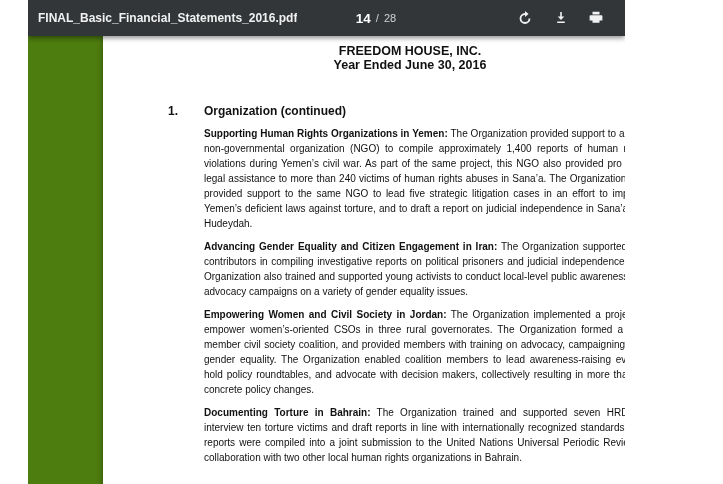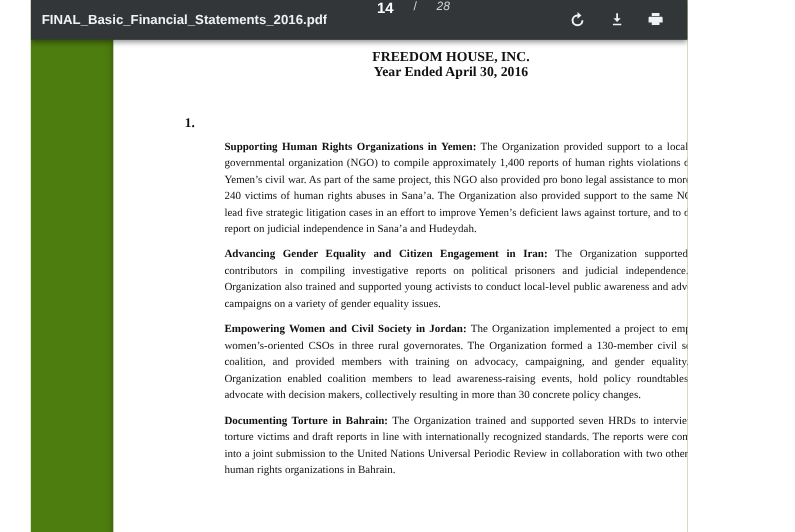--- a/index.html
+++ b/index.html
@@ -14,25 +14,25 @@
     display:flex;align-items:center;
   }
   .filename{
     color:#f1f1f1;font-size:12px;font-weight:bold;
     padding-left:10px;white-space:nowrap;overflow:hidden;
     text-overflow:ellipsis;max-width:300px;
   }
   .page-indicator{
     position:absolute;left:348px;top:0;height:36px;
     transform:translateX(-50%);
-    display:flex;gap:18px;color:#f1f1f1;
+    display:flex;align-items:center;gap:5px;color:#f1f1f1;
   }
   .page-current{font-size:13.5px;font-weight:bold;color:#ffffff;}
   .page-sep{font-size:11px;color:#d2d2d2;}
-  .page-total{font-size:11px;color:#d2d2d2;font-style:italic;}
+  .page-total{font-size:11px;color:#d2d2d2;}
   .toolbar-icons{
     position:absolute;right:0;top:0;height:36px;
     display:flex;align-items:center;
   }
   .tb-btn{
     width:34px;height:36px;background:transparent;border:none;
     display:flex;align-items:center;justify-content:center;cursor:pointer;padding:0;
   }
   .tb-btn svg{display:block;}
   .tb-btn:nth-child(1){margin-right:1px;}
@@ -42,21 +42,21 @@
   .page{
     position:absolute;left:75px;top:36px;width:614px;height:600px;
     background:#ffffff;
     box-shadow:0 0 6px rgba(0,0,0,.35);
   }
   .page-edge-line{
     position:absolute;top:0;bottom:0;right:6px;width:1px;
     background:#e2e2e2;
   }
   .doc{
-    font-family:Liberation Serif, serif;color:#111111;
+    font-family:Liberation Sans, sans-serif;color:#111111;
   }
   .doc-header{
     margin-top:8px;text-align:center;font-weight:bold;
     font-size:12.5px;line-height:14px;
   }
   .section-row{
     margin-top:33px;display:flex;font-weight:bold;font-size:12px;line-height:13px;
   }
   .section-num{margin-left:65px;width:36px;}
   .section-title{}
@@ -116,25 +116,26 @@
       </button>
     </div>
   </div>
 
   <div class="page">
     <div class="page-edge-line"></div>
     <div class="doc">
 
       <div class="doc-header">
         <div>FREEDOM HOUSE, INC.</div>
-        <div>Year Ended April 30, 2016</div>
+        <div>Year Ended June 30, 2016</div>
       </div>
 
       <div class="section-row">
         <div class="section-num">1.</div>
+        <div class="section-title">Organization (continued)</div>
       </div>
 
       <p class="para"><span class="lead">Supporting Human Rights Organizations in Yemen:</span><span> The Organization provided support to a local non-governmental organization (NGO) to compile approximately 1,400 reports of human rights violations during Yemen’s civil war. As part of the same project, this NGO also provided pro bono legal assistance to more than 240 victims of human rights abuses in Sana’a. The Organization also provided support to the same NGO to lead five strategic litigation cases in an effort to improve Yemen’s deficient laws against torture, and to draft a report on judicial independence in Sana’a and Hudeydah.</span></p>
 
       <p class="para"><span class="lead">Advancing Gender Equality and Citizen Engagement in Iran:</span><span> The Organization supported 20+ contributors in compiling investigative reports on political prisoners and judicial independence. The Organization also trained and supported young activists to conduct local-level public awareness and advocacy campaigns on a variety of gender equality issues.</span></p>
 
       <p class="para"><span class="lead">Empowering Women and Civil Society in Jordan:</span><span> The Organization implemented a project to empower women’s-oriented CSOs in three rural governorates. The Organization formed a 130-member civil society coalition, and provided members with training on advocacy, campaigning, and gender equality. The Organization enabled coalition members to lead awareness-raising events, hold policy roundtables, and advocate with decision makers, collectively resulting in more than 30 concrete policy changes.</span></p>
 
       <p class="para"><span class="lead">Documenting Torture in Bahrain:</span><span> The Organization trained and supported seven HRDs to interview ten torture victims and draft reports in line with internationally recognized standards. The reports were compiled into a joint submission to the United Nations Universal Periodic Review in collaboration with two other local human rights organizations in Bahrain.</span></p>
 

